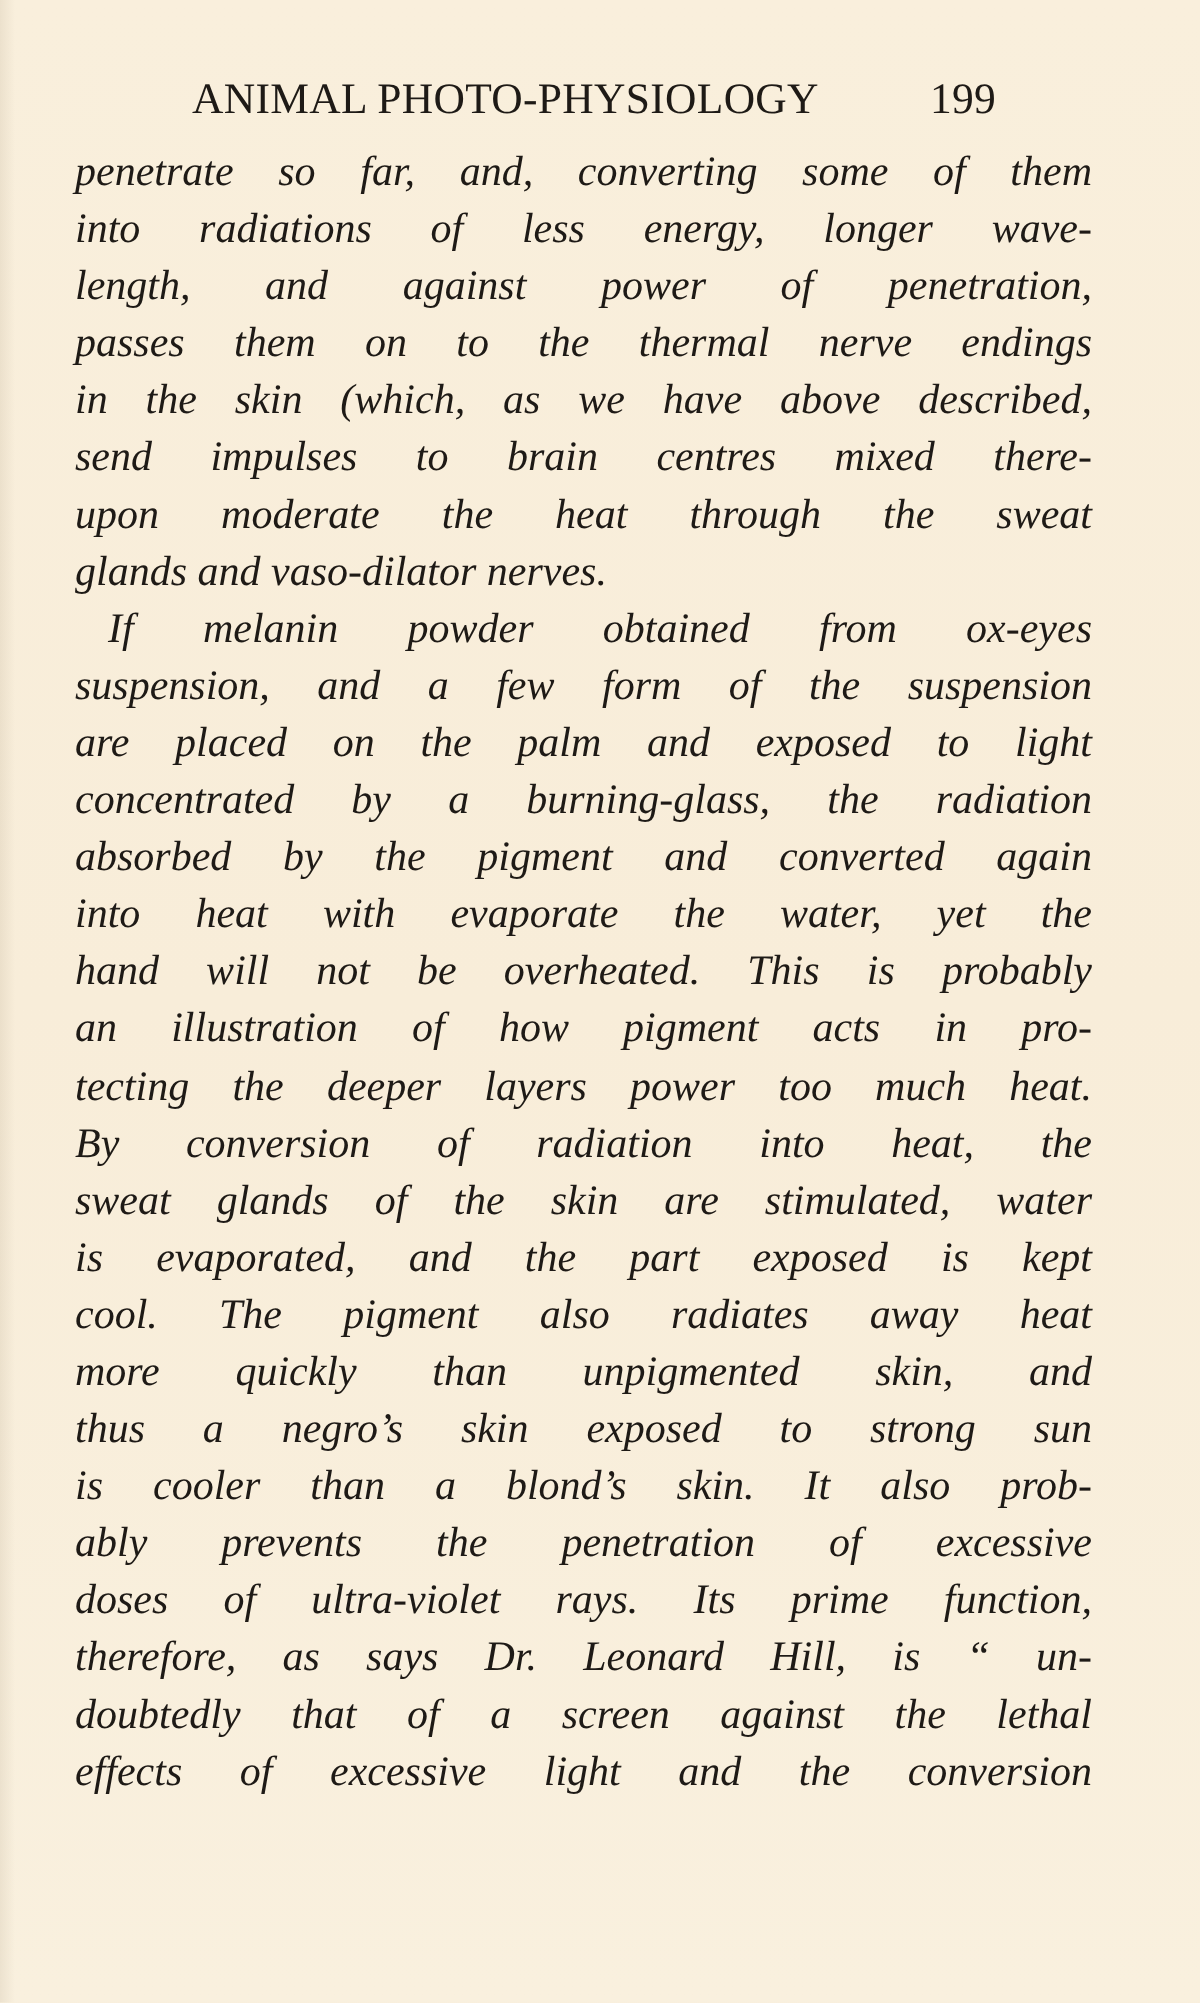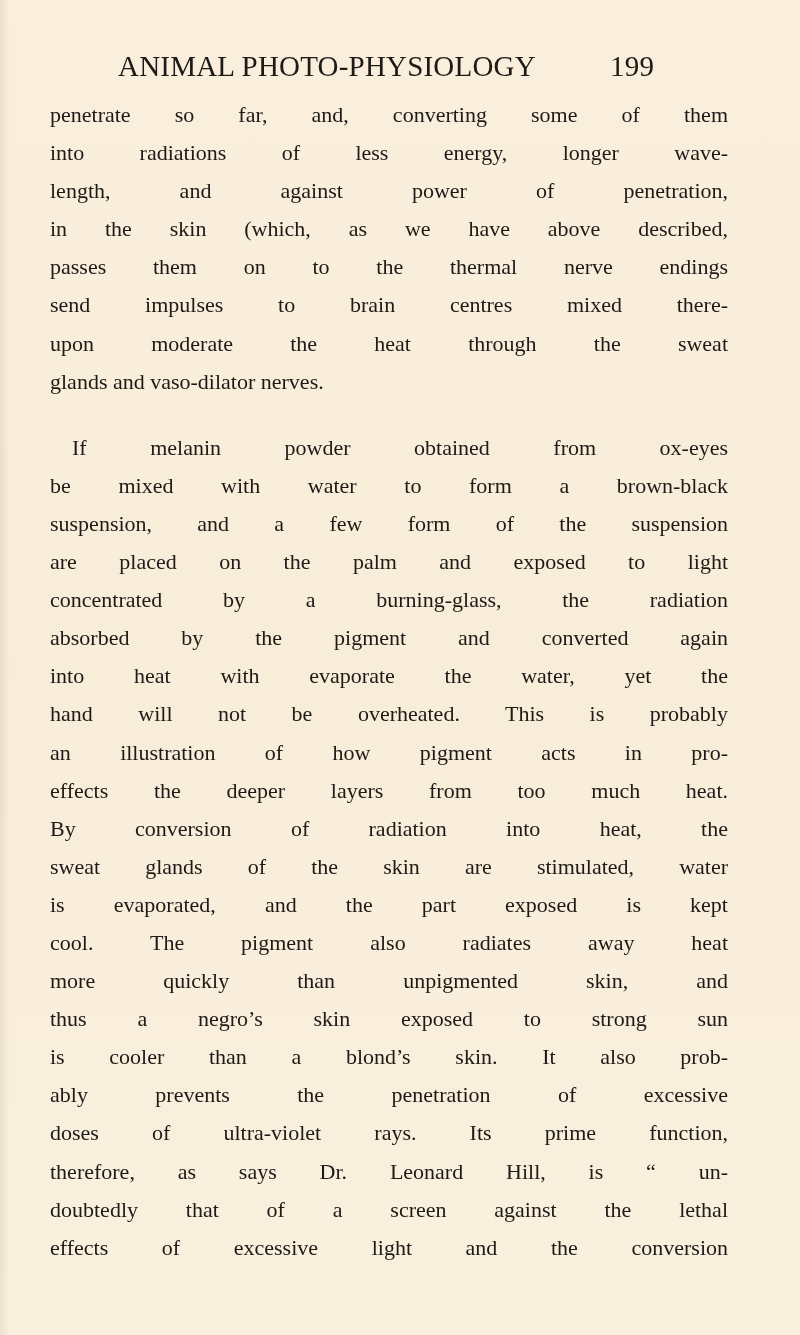--- a/index.html
+++ b/index.html
@@ -18,21 +18,21 @@
     .page {
       position: absolute;
       left: 0; top: 0;
       width: 800px; height: 1335px;
       background:
         linear-gradient(90deg, rgba(120,100,70,0.10) 0px, rgba(120,100,70,0.0) 10px),
         linear-gradient(180deg, #f9efdc 0%, #f8edd9 50%, #f9f0de 100%);
     }
     .running-head {
       position: absolute;
-      left: 118px;
+      left: 128px;
       top: 46px;
       width: 560px;
       height: 40px;
       font-size: 29px;
       letter-spacing: 0.2px;
       line-height: 40px;
       white-space: nowrap;
     }
     .running-head .title {
       position: absolute;
@@ -47,65 +47,64 @@
     .body-text {
       position: absolute;
       left: 50px;
       top: 96px;
       width: 678px;
     }
     .line {
       display: block;
       height: 38.1px;
       line-height: 38.1px;
-      font-size: 22px;
+      font-size: 28px;
       text-align: justify;
       text-align-last: justify;
       white-space: nowrap;
       overflow: visible;
+      font-style: italic;
     }
     .line.last {
       text-align-last: left;
     }
     .line.indent {
       padding-left: 22px;
-      margin-top: 28px;
     }
   </style>
 </head>
 <body>
 
 <div class="page">
 
   <div class="running-head">
     <span class="title">ANIMAL PHOTO-PHYSIOLOGY</span>
     <span class="folio">199</span>
   </div>
 
   <div class="body-text">
 
     <span class="line">penetrate so far, and, converting some of them</span>
     <span class="line">into radiations of less energy, longer wave-</span>
     <span class="line">length, and against power of penetration,</span>
+    <span class="line">passes them on to the thermal nerve endings</span>
     <span class="line">in the skin (which, as we have above described,</span>
-    <span class="line">passes them on to the thermal nerve endings</span>
     <span class="line">send impulses to brain centres mixed there-</span>
     <span class="line">upon moderate the heat through the sweat</span>
     <span class="line last">glands and vaso-dilator nerves.</span>
 
     <span class="line indent">If melanin powder obtained from ox-eyes</span>
-    <span class="line">be mixed with water to form a brown-black</span>
     <span class="line">suspension, and a few form of the suspension</span>
     <span class="line">are placed on the palm and exposed to light</span>
     <span class="line">concentrated by a burning-glass, the radiation</span>
     <span class="line">absorbed by the pigment and converted again</span>
     <span class="line">into heat with evaporate the water, yet the</span>
     <span class="line">hand will not be overheated.  This is probably</span>
     <span class="line">an illustration of how pigment acts in pro-</span>
-    <span class="line">effects the deeper layers from too much heat.</span>
+    <span class="line">tecting the deeper layers power too much heat.</span>
     <span class="line">By conversion of radiation into heat, the</span>
     <span class="line">sweat glands of the skin are stimulated, water</span>
     <span class="line">is evaporated, and the part exposed is kept</span>
     <span class="line">cool.  The pigment also radiates away heat</span>
     <span class="line">more quickly than unpigmented skin, and</span>
     <span class="line">thus a negro’s skin exposed to strong sun</span>
     <span class="line">is cooler than a blond’s skin.  It also prob-</span>
     <span class="line">ably prevents the penetration of excessive</span>
     <span class="line">doses of ultra-violet rays.  Its prime function,</span>
     <span class="line">therefore, as says Dr. Leonard Hill, is “ un-</span>

